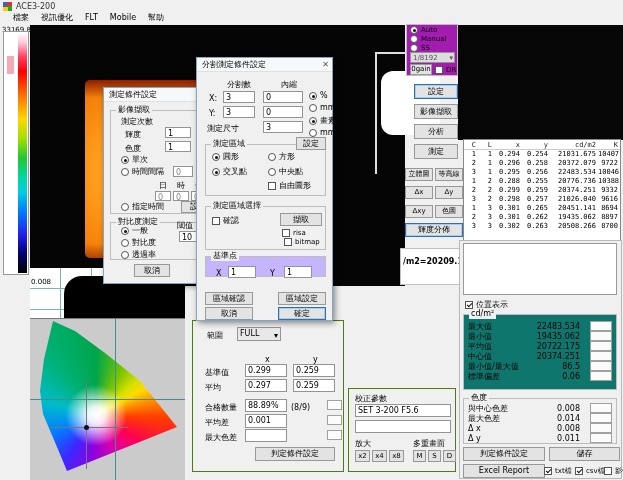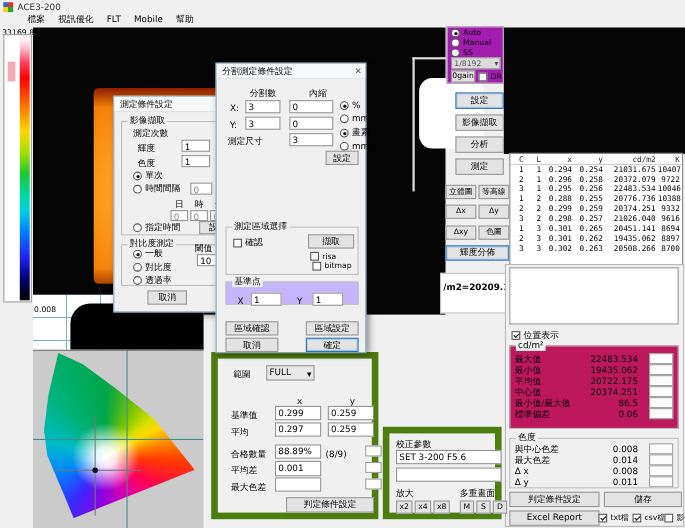--- a/index.html
+++ b/index.html
@@ -15,21 +15,21 @@
 .rd{width:8px;height:8px;border:1px solid #555;border-radius:50%;background:#fff;flex:none;position:relative}
 .rd.on::after{content:"";position:absolute;left:2px;top:2px;width:3px;height:3px;border-radius:50%;background:#111}
 .cb{width:8px;height:8px;border:1px solid #555;background:#fff;flex:none;position:relative}
 .cb.on::after{content:"";position:absolute;left:1px;top:1px;width:4px;height:2px;border-left:1px solid #111;border-bottom:1px solid #111;transform:rotate(-45deg)}
 .dlg{position:absolute;background:#f0f0f0;border:1px solid #89a5bd;box-shadow:2px 2px 6px rgba(0,0,0,.45)}
 .dlg>.tb{position:absolute;left:0;top:0;right:0;height:14px;background:#f7f8f9;border-bottom:1px solid #e0e0e0;font-size:8px;line-height:14px;padding-left:5px}
 .lbl{position:absolute;font-size:8px;white-space:nowrap;line-height:10px}
 .sbox{width:22px;height:10px;border:1px solid #a0a0a0;background:#fbfbfb;flex:none}
 #titlebar{position:absolute;left:0;top:0;width:623px;height:12px;display:flex;align-items:center;gap:4px;padding-left:3px}
 .appicon{width:9px;height:9px;display:inline-block;background:conic-gradient(#d33 0 90deg,#2a2 90deg 180deg,#fc0 180deg 270deg,#36c 270deg)}
-#menubar{position:absolute;left:0;top:12px;width:623px;height:12px;display:flex;align-items:center;gap:2px;padding-left:20px}
+#menubar{position:absolute;left:0;top:12px;width:623px;height:12px;display:flex;align-items:center;gap:2px;padding-left:8px}
 .mitem{padding:0 5px;font-size:8px;line-height:12px}
 #canvas{position:absolute;left:30px;top:25px;width:375px;height:261px;background:#050505}
 #preview{position:absolute;left:458px;top:25px;width:165px;height:115px;background:#060606}
 #thermal{position:absolute;left:55px;top:55px;width:145px;height:178px;border-radius:5px;background:linear-gradient(to bottom,rgba(130,20,0,.9),rgba(130,20,0,0) 10%),linear-gradient(to left,rgba(140,30,0,.75),rgba(140,30,0,0) 15%),linear-gradient(to top,rgba(110,10,0,.5),rgba(110,10,0,0) 8%),radial-gradient(ellipse at 40% 52%,#ffb43c 0%,#ff9d1e 38%,#f5820a 68%,#e66a00 100%)}
 #frag-v{left:345px;top:27px;width:2px;height:122px;background:#ddd}
 #frag-h{left:345px;top:27px;width:66px;height:2px;background:#ddd}
 #frag-blob{left:351px;top:46px;width:59px;height:64px;background:#fff;border-radius:12px}
 #scalebox{position:absolute;left:3px;top:31px;width:26px;height:244px;background:#fff;border:1px solid #999}
 #scalebar{position:absolute;right:1px;top:1px;width:9px;height:240px;background:linear-gradient(to bottom,#ffffff 0%,#ffc8d8 4%,#ff4060 10%,#ff0000 16%,#ff7000 26%,#ffd800 36%,#a0e000 44%,#20c830 52%,#00d8a0 60%,#00d0e0 66%,#0080ff 74%,#2020f0 84%,#000070 92%,#000000 100%)}
 #scaletick{position:absolute;left:3px;top:24px;width:7px;height:18px;background:#f2aab4}
@@ -43,21 +43,21 @@
 #statusbox{position:absolute;left:400px;top:248px;width:61px;height:37px;background:#fff;border:1px solid #c0c0c0}
 #listbox{position:absolute;left:463px;top:243px;width:154px;height:52px;background:#fff;border:1px solid #999}
 #statspanel{position:absolute;left:459px;top:240px;width:163px;height:239px;background:#f0f0f0;border:1px solid #b8b8b8}
 .srow{display:flex;align-items:center;height:10px;padding:0 4px;font-size:8px}
 .sl{flex:none;width:66px;white-space:nowrap;overflow:hidden}
 .sv{flex:1;text-align:right;padding-right:10px}
 #cie{position:absolute;left:30px;top:318px;width:155px;height:162px;background:#cbcbcb;border-top:1px solid #777;overflow:hidden}
 #horseshoe{position:absolute;left:8px;top:0;width:142px;height:158px;background:radial-gradient(circle at 41% 61%,#ffffff 0%,rgba(255,255,255,.9) 7%,rgba(255,255,255,0) 24%),conic-gradient(from 0deg at 41% 61%,#00a54a,#7cc400 30deg,#d8e000 50deg,#ffd800 62deg,#ff8c00 76deg,#ff3c00 92deg,#ff0050 120deg,#e000a8 150deg,#8c00e0 185deg,#3c28ff 215deg,#0082ff 250deg,#00bcc8 285deg,#00b27a 320deg,#00a54a 360deg);clip-path:polygon(15px 2px,37px 12px,67px 34px,102px 62px,139px 108px,29px 152px,19px 128px,5px 95px,2px 72px,6px 40px)}
 .xline{position:absolute;background:#3e8f8f}
 .mline{position:absolute;background:#777}
-#panel-range,#panel-calib{position:absolute;background:#f0f0f0;border:6px solid #4d7c0f}
+#panel-range,#panel-calib{position:absolute;background:#f0f0f0;border:1px solid #4d7c0f}
 </style>
 </head>
 <body>
 
 <div id="titlebar">
   <span class="appicon"></span>
   <span style="font-size:8px;color:#333">ACE3-200</span>
 </div>
 <div id="menubar">
     <span class="mitem">檔案</span>
@@ -205,21 +205,21 @@
 <div id="statusbox">
   <span class="lbl" style="left:2px;top:8px;font-weight:bold">/m2=20209.176</span>
 </div>
 
 <div id="statspanel"></div>
 <div id="listbox"></div>
 <div class="opt" style="left:465px;top:301px;z-index:2">
     <span class="cb on"></span>
     <span>位置表示</span>
   </div>
-<div class="grp" style="left:463px;top:314px;width:154px;height:76px;background:#be185d">
+<div class="grp" style="left:463px;top:314px;width:154px;height:76px;background:#0f766e">
   <span class="lg">cd/m²</span>
   <div style="position:absolute;left:0;top:6px;right:0">
       <div class="srow">
         <span class="sl">最大值</span>
         <span class="sv">22483.534</span>
         <span class="sbox"></span>
       </div>
       <div class="srow">
         <span class="sl">最小值</span>
         <span class="sv">19435.062</span>
@@ -407,20 +407,43 @@
   <span class="lbl" style="left:10px;top:66px">測定尺寸</span>
   <div class="fld" style="left:66px;top:63px;width:40px;height:12px">3</div>
   <div class="opt" style="left:112px;top:59px">
       <span class="rd on"></span>
       <span>畫素</span>
     </div>
   <div class="opt" style="left:112px;top:71px">
       <span class="rd"></span>
       <span>mm</span>
     </div>
+  <div class="grp" style="left:8px;top:86px;width:121px;height:52px;background:#f0f0f0">
+    <span class="lg">測定區域</span>
+    <div class="opt" style="left:6px;top:8px">
+        <span class="rd on"></span>
+        <span>圓形</span>
+      </div>
+    <div class="opt" style="left:62px;top:8px">
+        <span class="rd"></span>
+        <span>方形</span>
+      </div>
+    <div class="opt" style="left:6px;top:23px">
+        <span class="rd on"></span>
+        <span>交叉點</span>
+      </div>
+    <div class="opt" style="left:62px;top:23px">
+        <span class="rd"></span>
+        <span>中央點</span>
+      </div>
+    <div class="opt" style="left:62px;top:37px">
+        <span class="cb"></span>
+        <span>自由圖形</span>
+      </div>
+  </div>
   <button class="btn" style="left:99px;top:79px;width:30px;height:13px;z-index:2">設定</button>
   <div class="grp" style="left:8px;top:148px;width:121px;height:44px;background:#f0f0f0">
     <span class="lg">測定區域選擇</span>
     <div class="opt" style="left:6px;top:10px">
         <span class="cb"></span>
         <span>確認</span>
       </div>
     <button class="btn" style="left:74px;top:6px;width:42px;height:13px">擷取</button>
     <div class="opt" style="left:76px;top:22px;font-size:7px">
         <span class="cb"></span>

